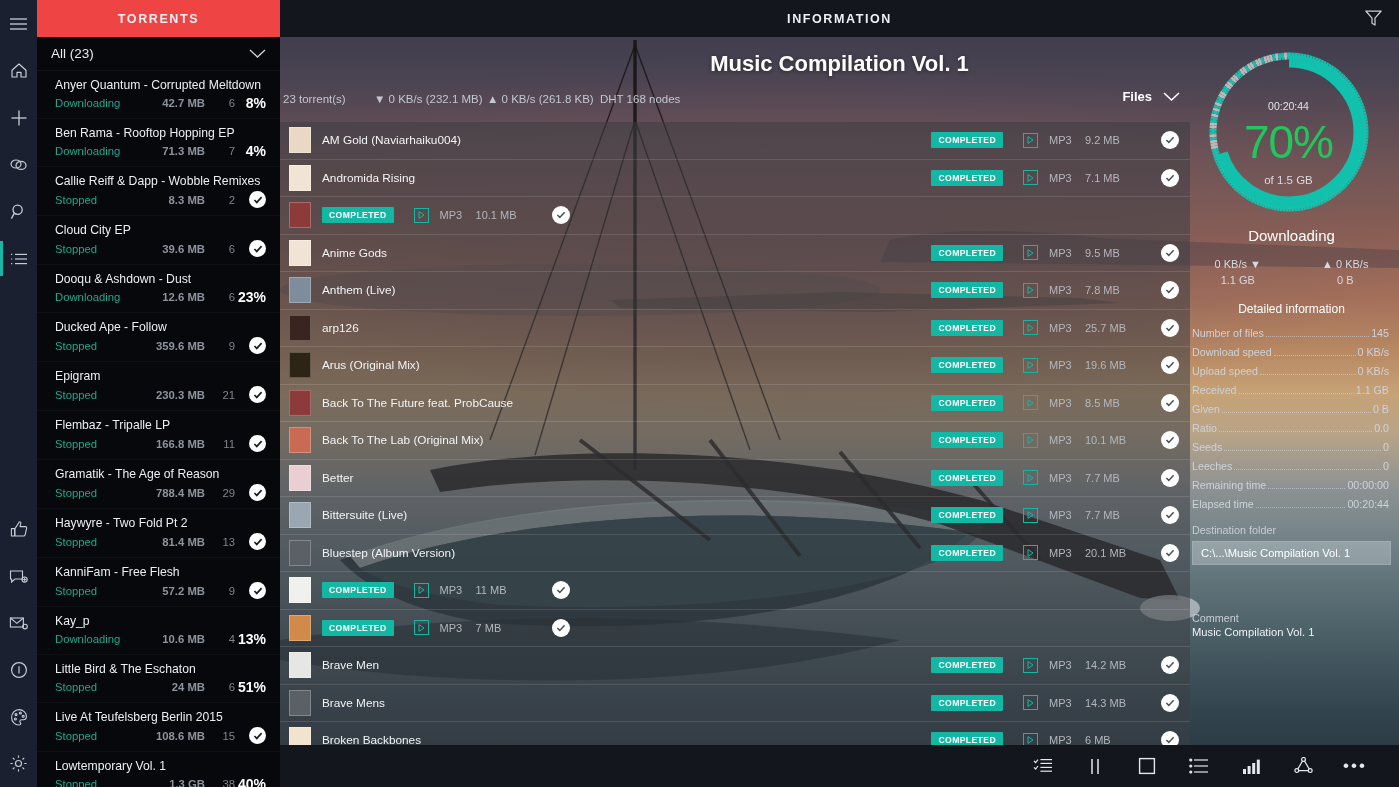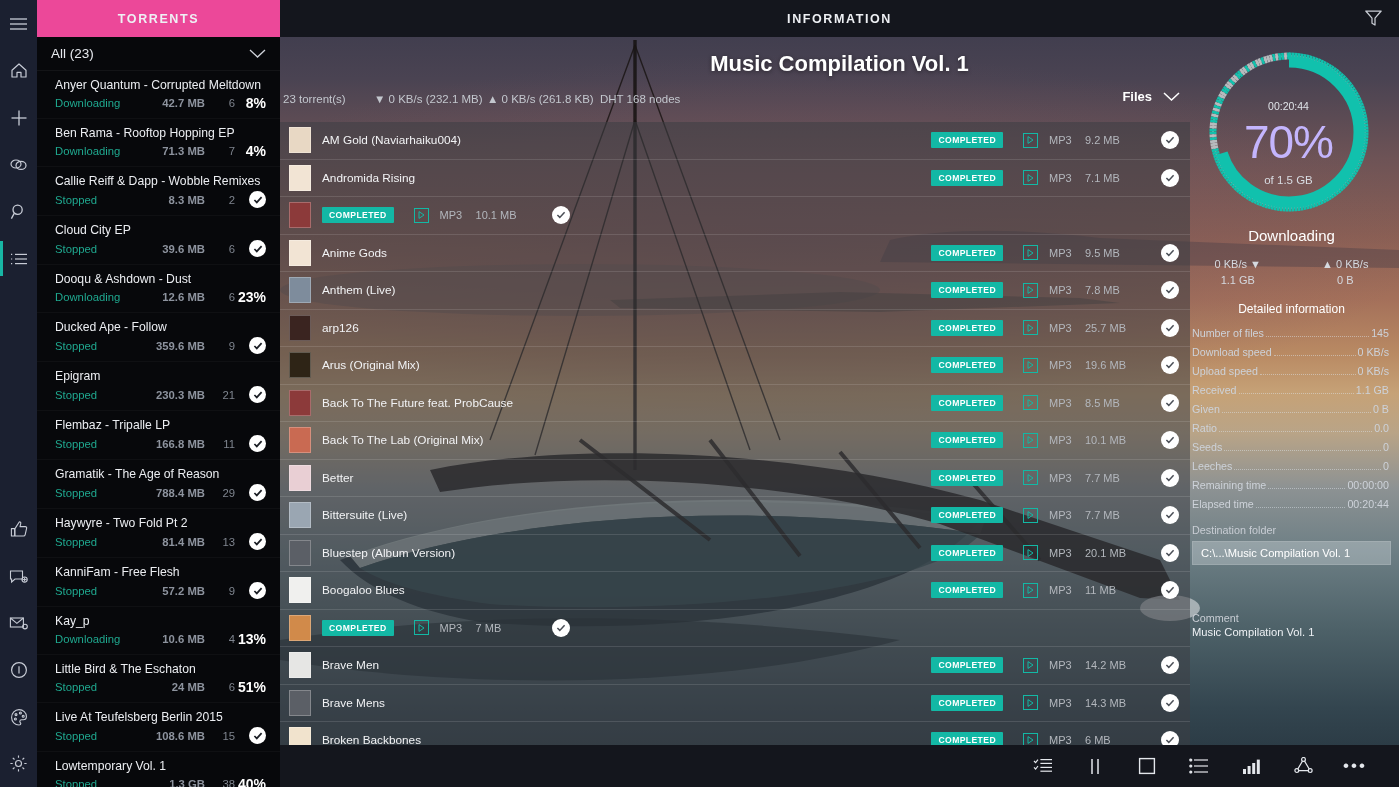--- a/index.html
+++ b/index.html
@@ -28,21 +28,21 @@
   }
   .rail-spacer { flex:1 1 auto; }
 
   
   .sidebar {
     width:243px; flex:0 0 243px; height:787px; background:#07080b;
     position:relative; z-index:20; overflow:hidden;
   }
   .sidebar-head {
     height:37px; display:flex; align-items:center; justify-content:center;
-    background:#ec4899; color:#eef0f4; font-size:12.5px; letter-spacing:1.6px; font-weight:600;
+    background:#ef4444; color:#eef0f4; font-size:12.5px; letter-spacing:1.6px; font-weight:600;
   }
   .filter-row {
     height:34px; display:flex; align-items:center; padding:0 14px;
     color:#e6e9ee; font-size:13.5px; border-bottom:1px solid rgba(255,255,255,.05);gap:16px;
   }
   .filter-row .lbl { flex:1; }
   .chev { color:#cfd3da; }
   .tlist { overflow:hidden; height:716px; }
   .trow {
     padding:7px 14px 7px 18px; position:relative; cursor:pointer;
@@ -134,21 +134,21 @@
   .ftype { width:36px; flex:0 0 36px; font-size:11px; color:#b3b7bd; }
   .fsize { width:70px; flex:0 0 70px; font-size:11px; color:#b3b7bd; }
   .fcheck { width:24px; flex:0 0 24px; display:flex; justify-content:flex-end; }
   .fcheck .tick { width:18px; height:18px; }
 
   
   .info { position:absolute; right:0; top:37px; width:243px; bottom:14px; z-index:7;padding-left:28px; }
   .ring-wrap { position:relative; width:209px; height:195px; }
   .ring-wrap svg { position:absolute; left:18px; top:8px; }
   .ring-time { position:absolute; top:63px; width:100%; text-align:center; font-size:10.5px; color:#dfe3e8; }
-  .ring-pct  { position:absolute; top:78px; width:100%; text-align:center; font-size:46px; font-weight:300; color:#c4b5fd; letter-spacing:-1px;}
+  .ring-pct  { position:absolute; top:78px; width:100%; text-align:center; font-size:46px; font-weight:300; color:#22c55e; letter-spacing:-1px;}
   .ring-of   { position:absolute; top:137px; width:100%; text-align:center; font-size:11.5px; color:#d8dce2; }
   .dl-state { text-align:center; font-size:15px; color:#fff; margin-top:-5px; font-weight:400;}
   .rates { display:flex; margin-top:12px; font-size:11px; color:#d5d9df; }
   .rates .c { flex:1; text-align:center; line-height:16px; }
   .rates .c.r { text-align:center; }
   .dt-title { text-align:center; font-size:12px; color:#fff; margin-top:14px; margin-bottom:8px; }
   .dt-row { display:flex; align-items:baseline; font-size:10.7px; color:#cdd2d9; padding:3px 10px 3px 8px; }
   .dt-row .k { white-space:nowrap; }
   .dt-row .dots { flex:1 1 auto; border-bottom:1px dotted rgba(220,225,232,.5); margin:0 2px 3px 2px; }
   .dt-row .v { white-space:nowrap; }
@@ -756,21 +756,20 @@
           <span class="fcheck">
             <span class="tick">
               <svg viewBox="0 0 10 10">
                 <polyline points="1.4,5 3.8,7.4 8.6,2.2" fill="none" stroke="#4a4e56" stroke-width="1.5"></polyline>
               </svg>
             </span>
           </span>
         </div>
         <div class="frow">
           <span class="thumb" style="background:#f0f0ee"></span>
-          <span class="fname">Boogaloo Blues</span>
           <span class="badge">COMPLETED</span>
           <span class="play">
             <svg width="7" height="8" viewBox="0 0 7 8">
               <polygon points="1,0.6 6,4 1,7.4" fill="none" stroke="currentColor" stroke-width="1"></polygon>
             </svg>
           </span>
           <span class="ftype">MP3</span>
           <span class="fsize">11 MB</span>
           <span class="fcheck">
             <span class="tick">

